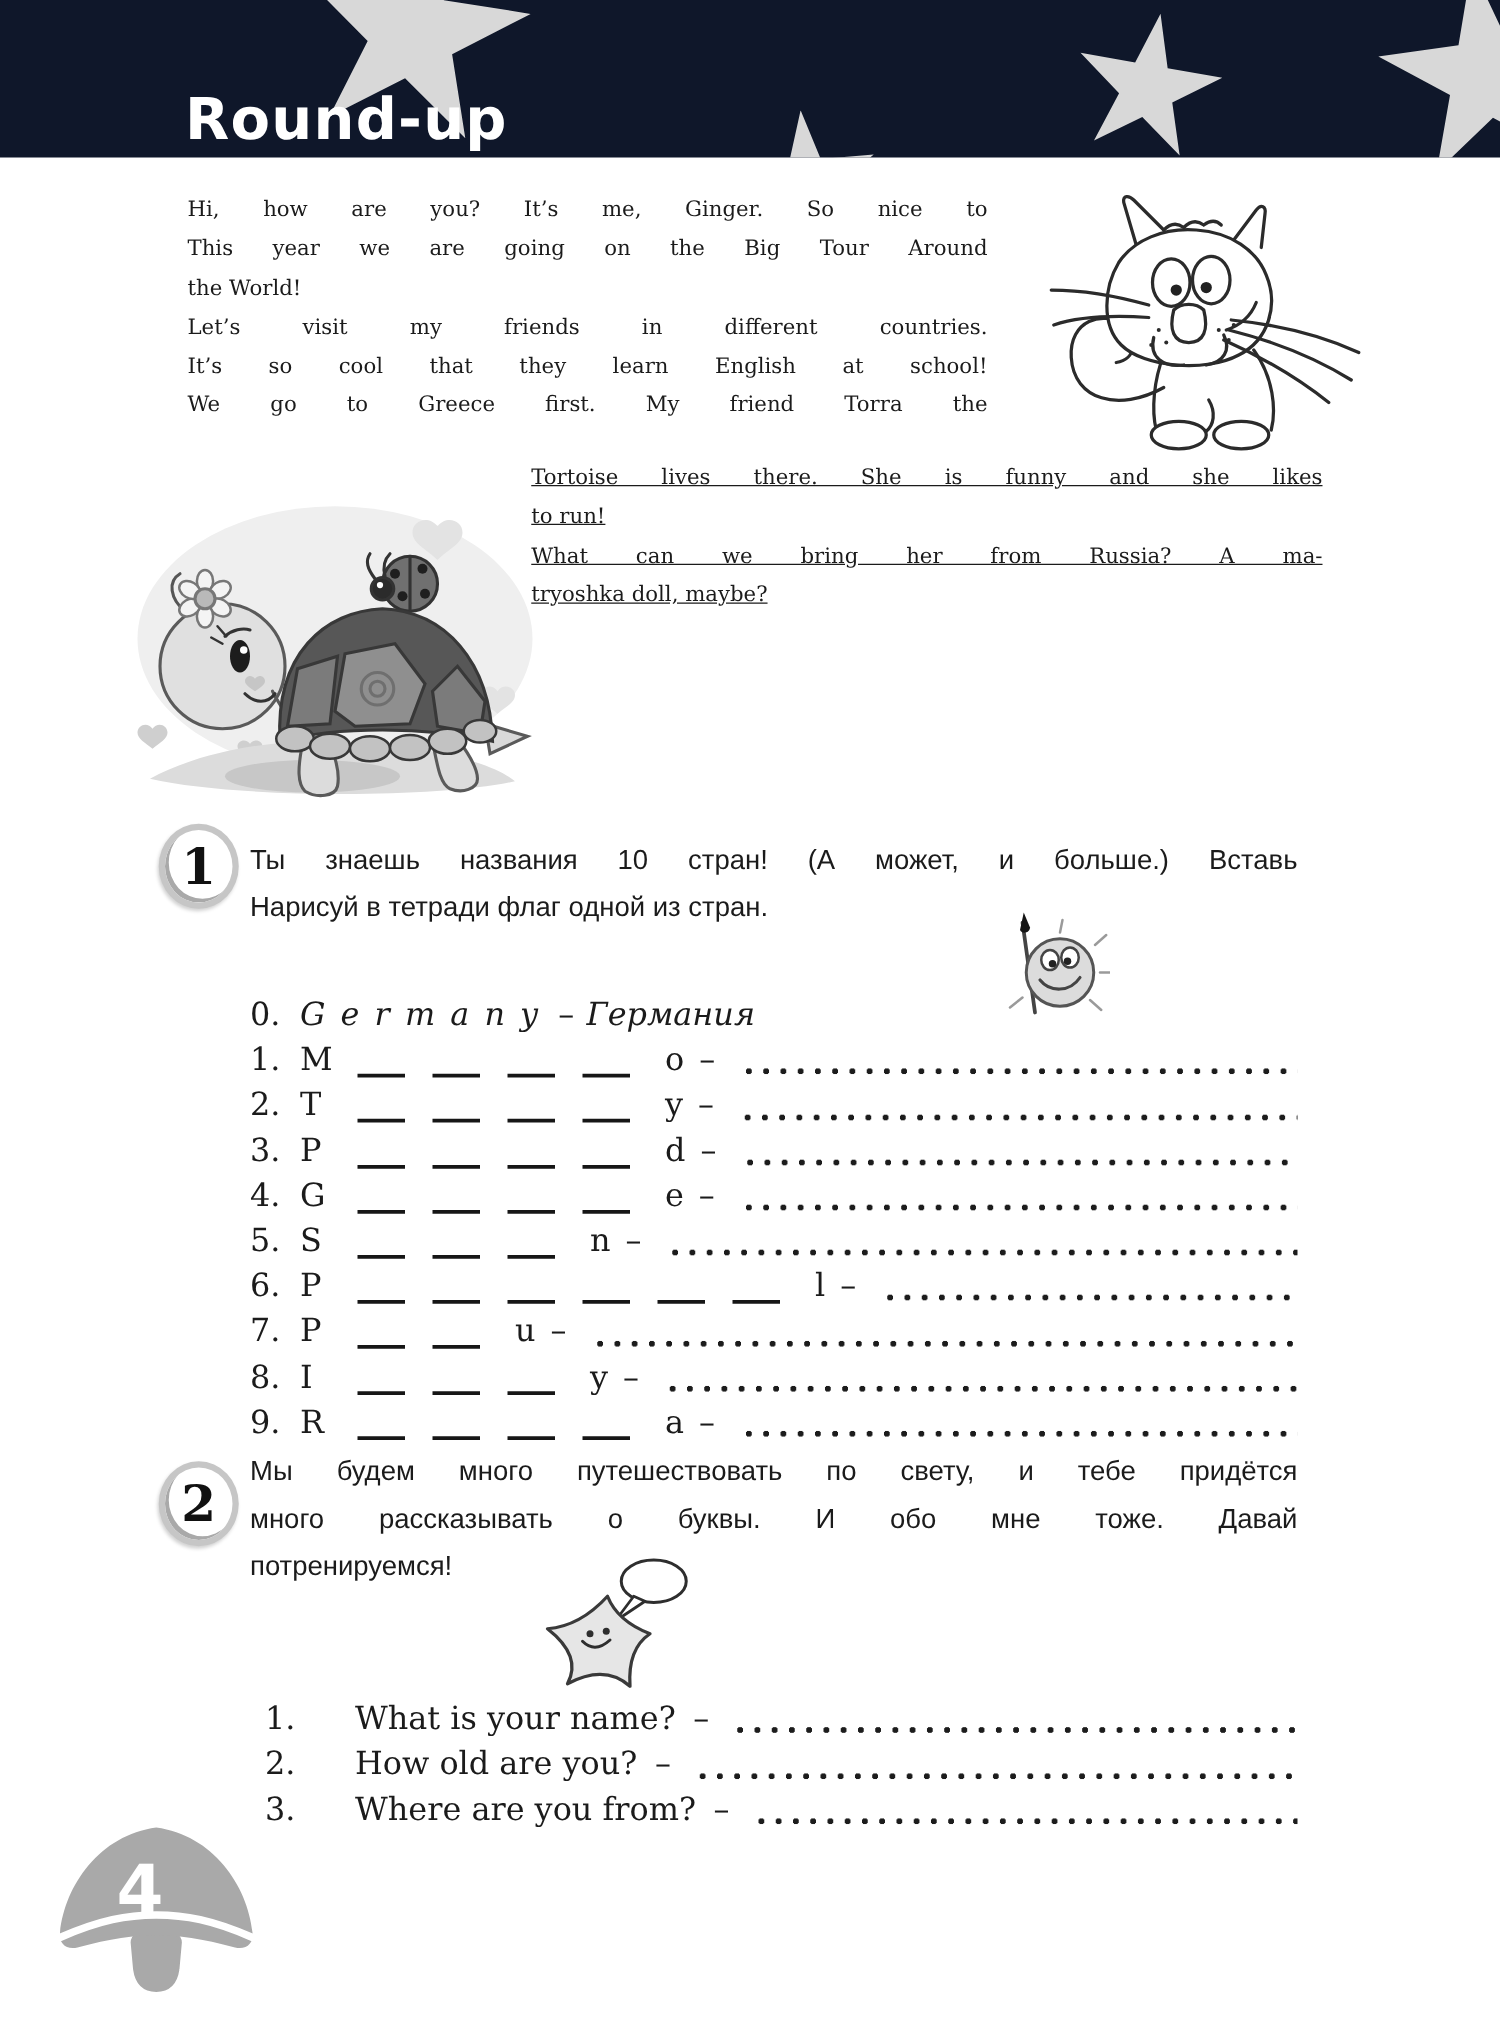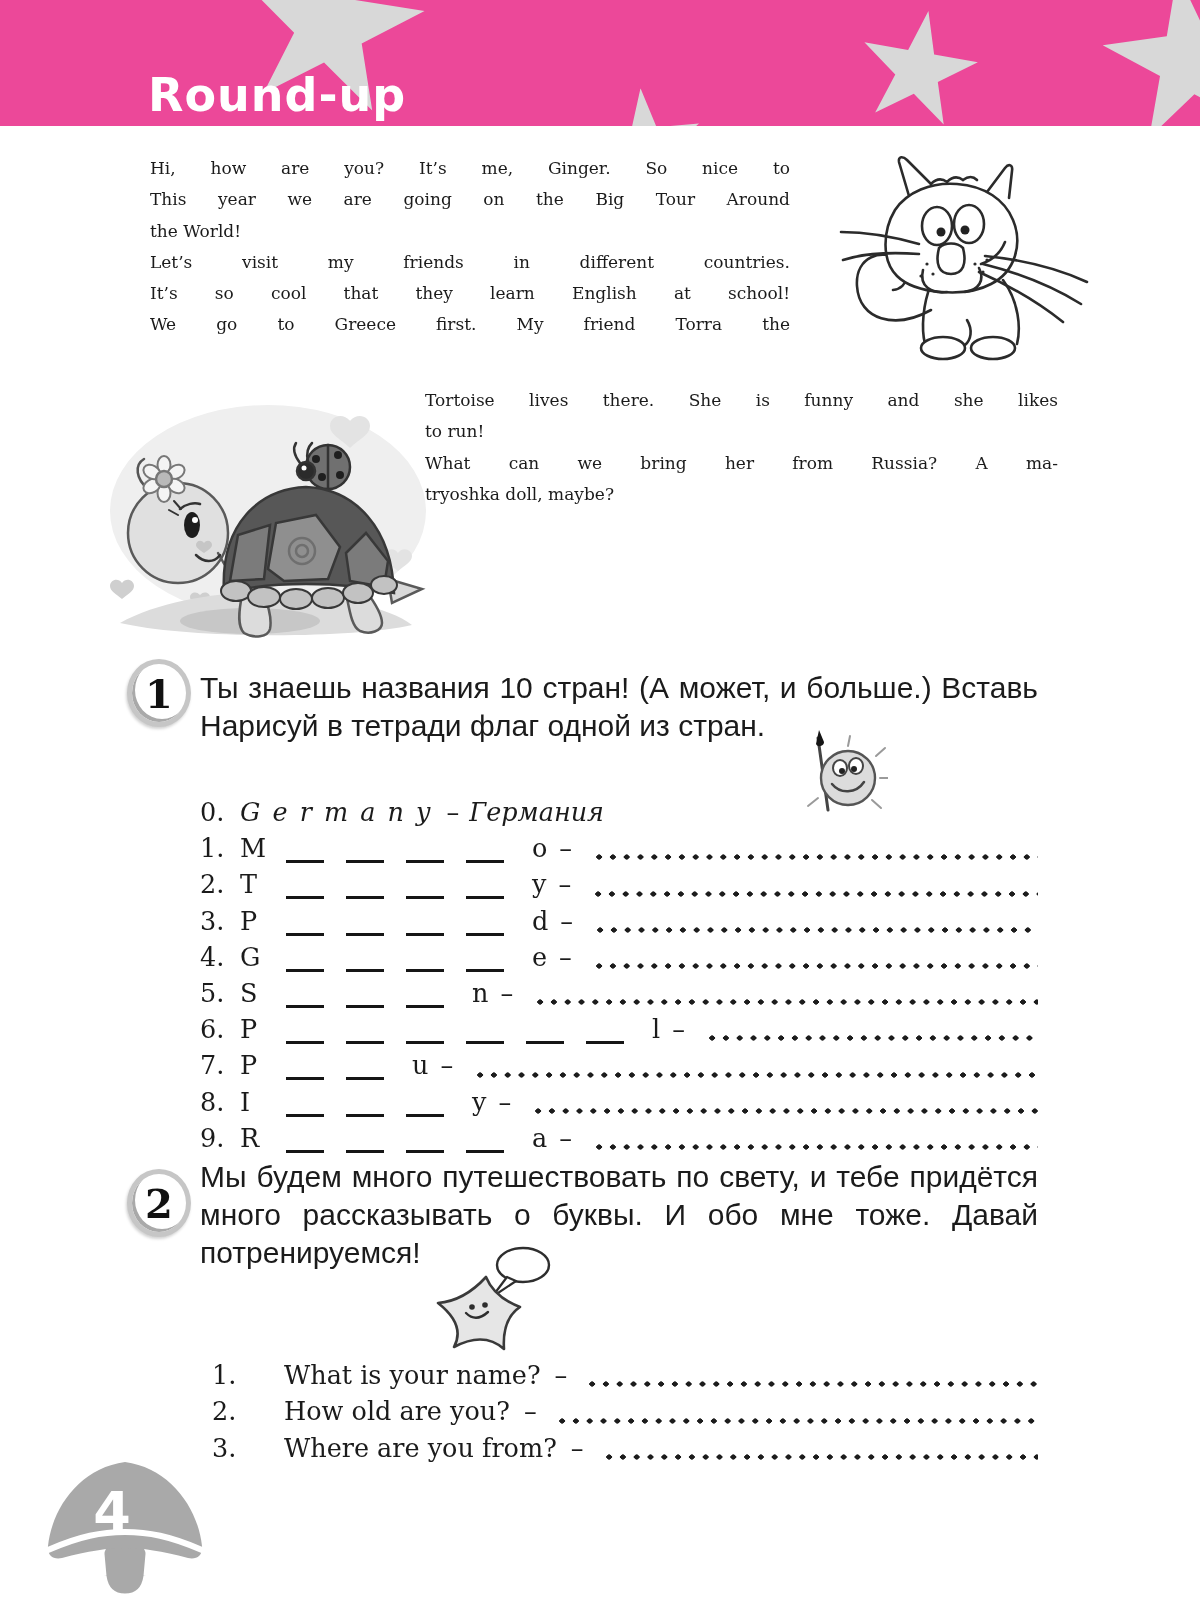--- a/index.html
+++ b/index.html
@@ -1,40 +1,40 @@
 <!DOCTYPE html>
 <html><head>
 <meta charset="utf-8">
 <style>
   html,body { margin:0; padding:0; background:#fff; }
   .page { position:relative; width:1200px; height:1619px; background:#ffffff;
           overflow:hidden; color:#1b1b1b; }
 
   
   .band { position:absolute; left:0; top:0; width:1200px; height:126px;
-          background:#ec4899; overflow:hidden; }
+          background:#0f172a; overflow:hidden; }
   .star { position:absolute; background:#d8d8d8;
           clip-path: polygon(50% 0%, 61% 35%, 98% 35%, 68% 57%, 79% 91%,
                              50% 70%, 21% 91%, 32% 57%, 2% 35%, 39% 35%); }
   .s1 { left:235px; top:-70px; width:190px; height:190px; transform:rotate(9deg); }
   .s2 { left:588px; top:88px;  width:115px; height:115px; transform:rotate(-5deg); }
   .s3 { left:858px; top:10px;  width:120px; height:120px; transform:rotate(10deg); }
   .s4 { left:1102px; top:-28px; width:175px; height:175px; transform:rotate(-8deg); }
   .band-title { position:absolute; left:148px; top:72px;
                 font:bold 46px/1 "DejaVu Sans", sans-serif;
                 color:#ffffff; letter-spacing:1px; }
 
   
   .serifblock { font-family:"DejaVu Serif", serif; font-size:17px; line-height:31.3px; }
   .intro-left  { position:absolute; left:150px; top:153px; width:640px; }
-  .intro-right { position:absolute; left:425px; top:385px; width:633px; }
+  .intro-right { position:absolute; left:425px; top:367px; width:633px;text-decoration:underline; }
   .jl { text-align:justify; text-align-last:justify; }
   .nl { text-align:left; }
 
-  .sansblock { font-family:"Liberation Sans", sans-serif; font-size:30px; line-height:38px; }
+  .sansblock { font-family:"Liberation Sans", sans-serif; font-size:22px; line-height:38px; }
   .ex1-text { position:absolute; left:200px; top:669px;  width:838px; }
   .ex2-text { position:absolute; left:200px; top:1158px; width:838px; }
 
   
   .badge { position:absolute; width:54px; height:58px; background:#fff;
            border:5px solid #c6c6c6; border-radius:50%;
            box-shadow: inset 3px -3px 0 #a9a9a9, -1px 2px 3px rgba(0,0,0,.18);
            display:flex; align-items:center; justify-content:center;
            font:bold 40px "DejaVu Serif", serif; color:#111; }
   .b1 { left:127px; top:659px; }

